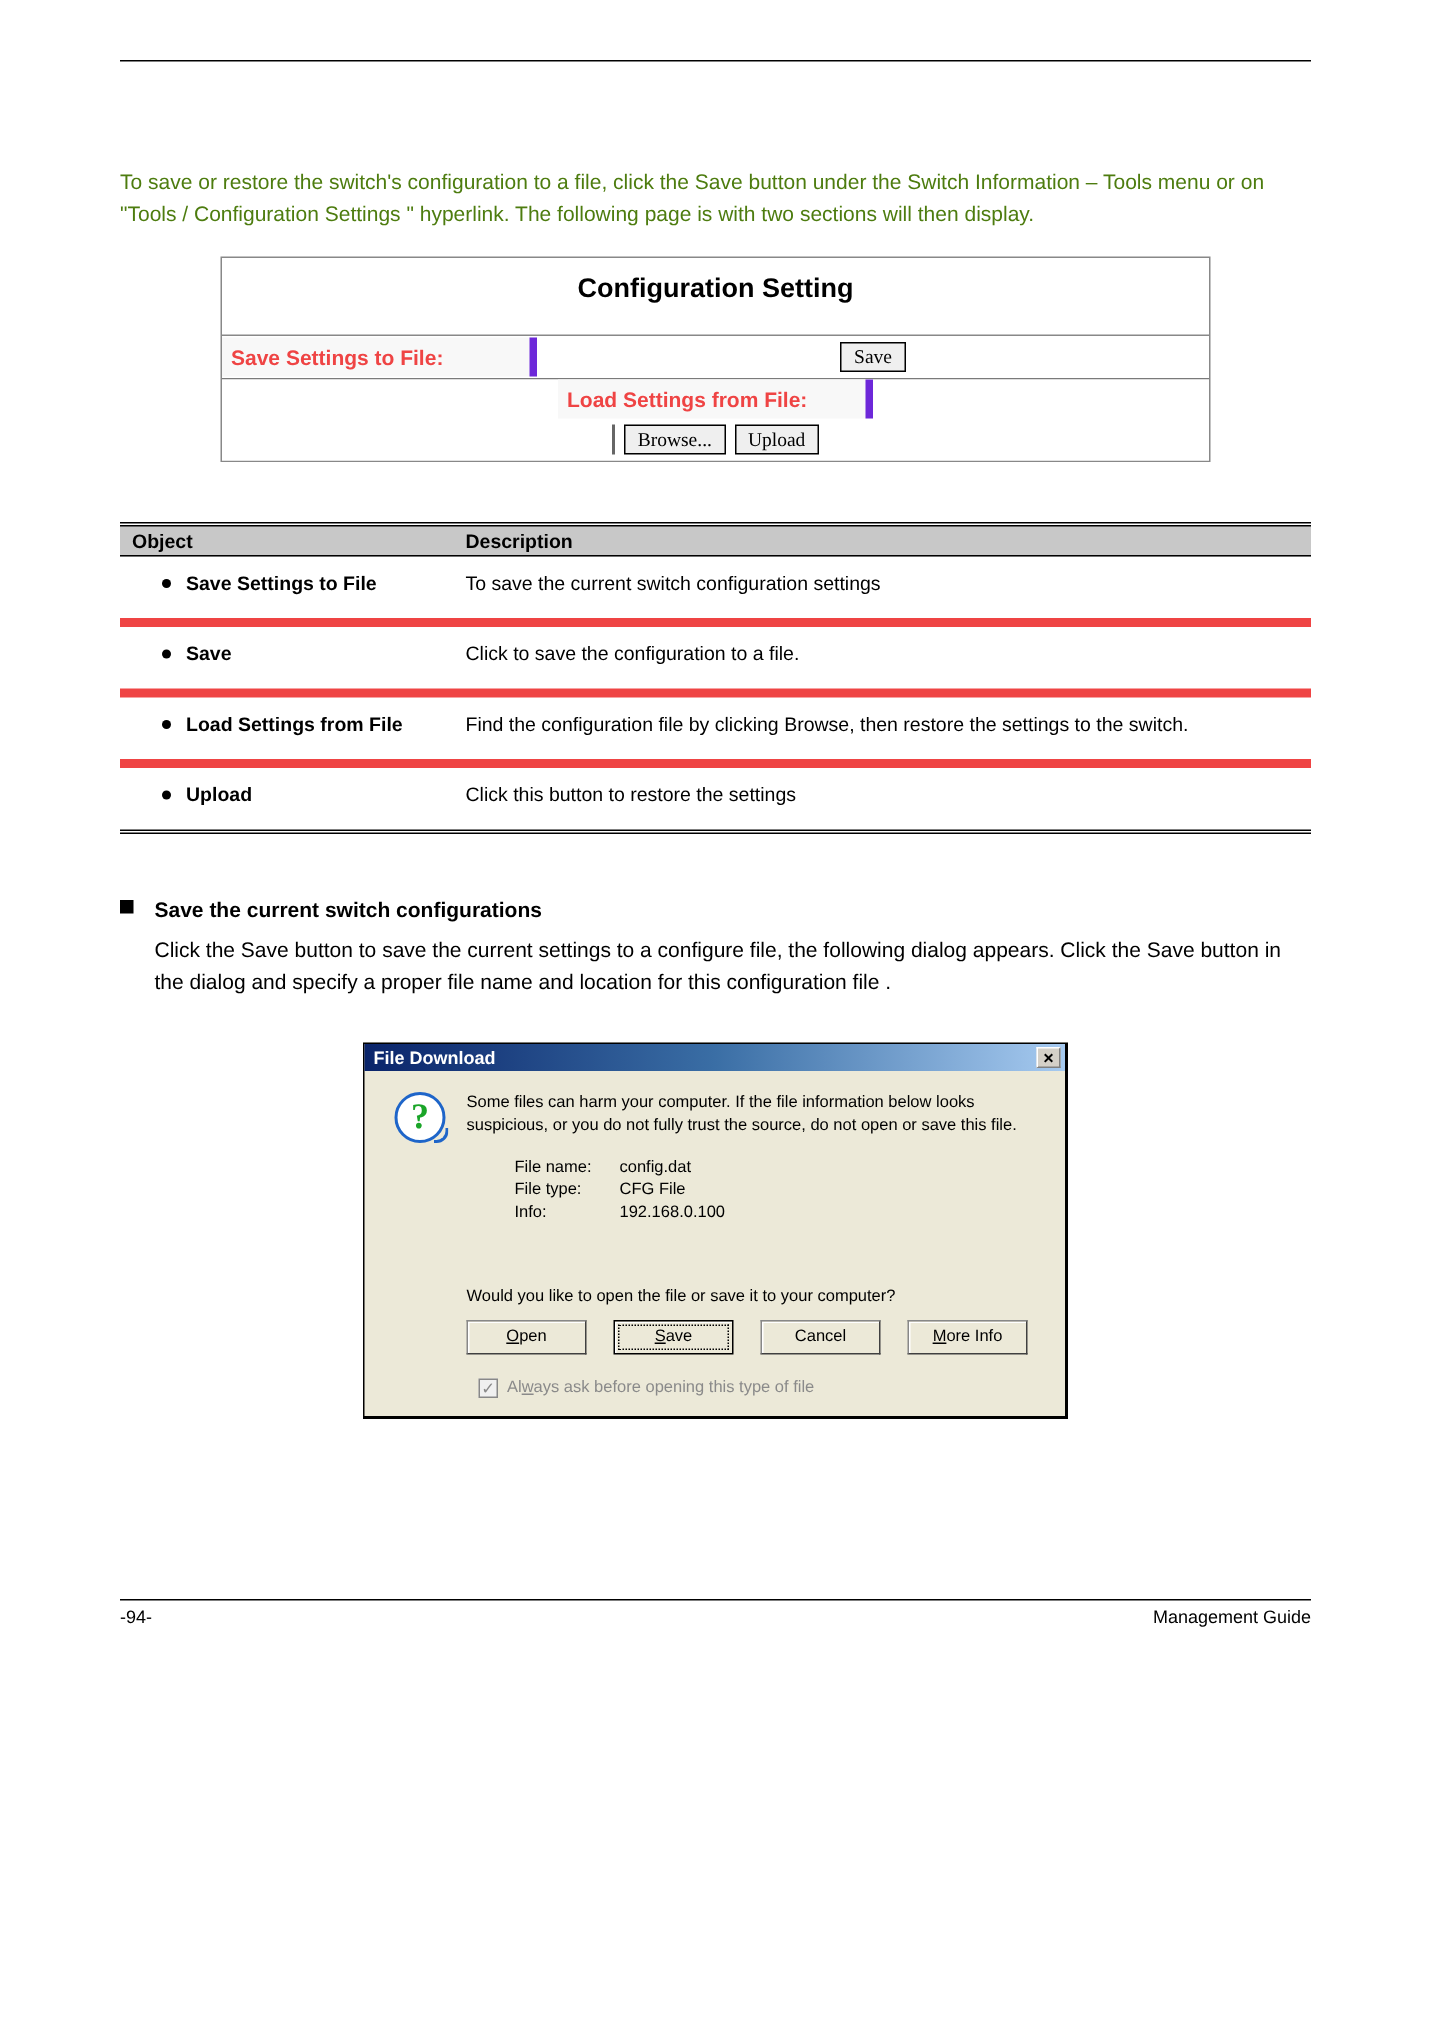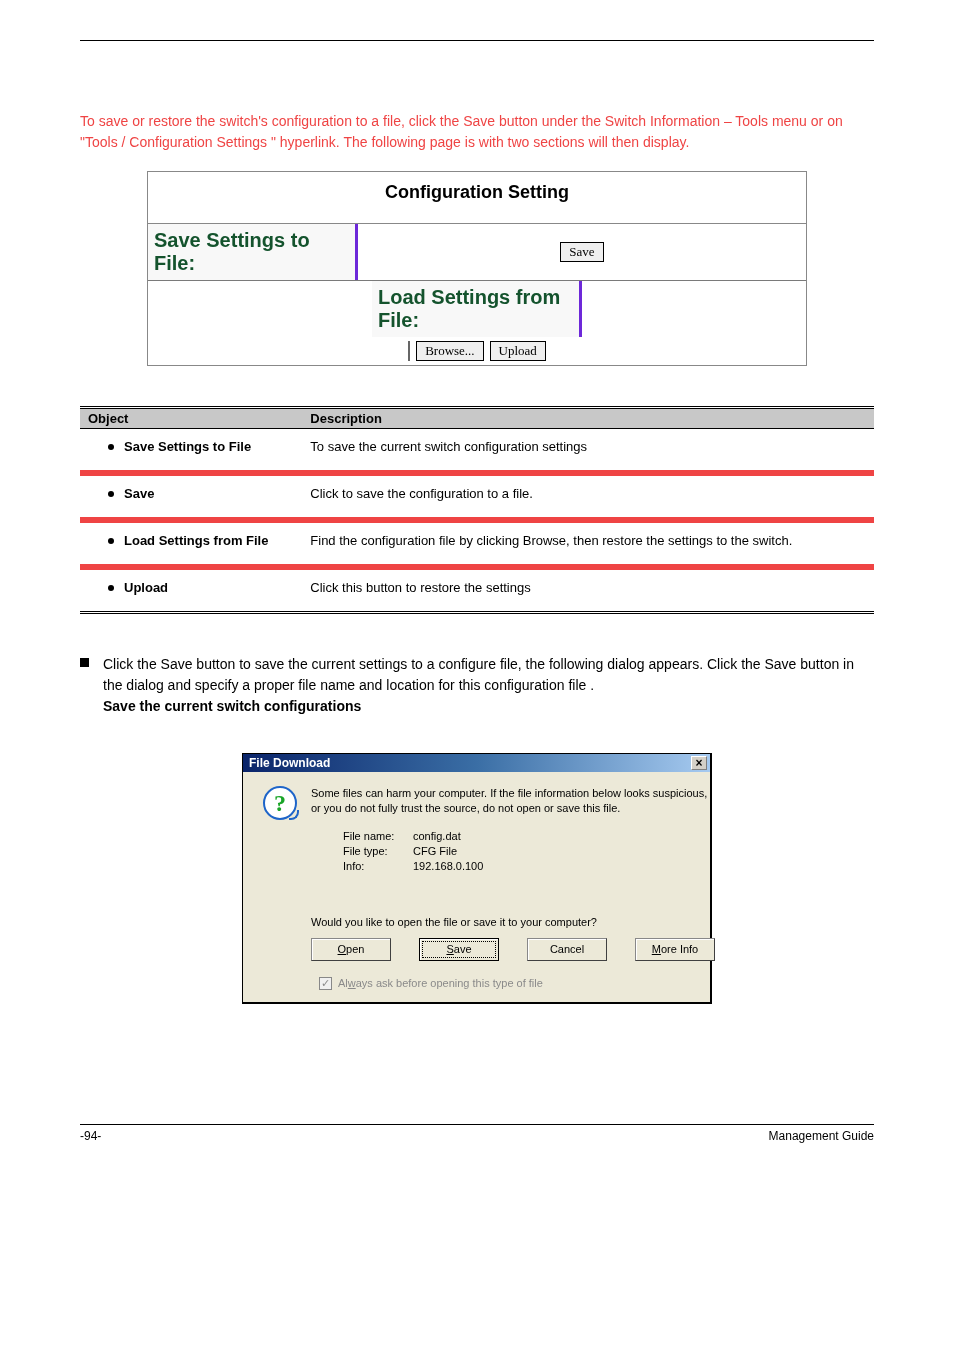--- a/index.html
+++ b/index.html
@@ -16,21 +16,21 @@
     padding: 0 80px;
   }
   .top-rule {
     border-top: 1.5px solid #000;
     margin-top: 40px;
     margin-bottom: 70px;
   }
   .body-text {
     font-size: 14px;
     line-height: 1.5;
-    color: #ef4444;
+    color: #4d7c0f;
     margin: 10px 0 18px 0;
   }
   
   .config-panel {
     width: 660px;
     margin: 0 auto 40px auto;
     background: #fff;
     border: 1px solid #888;
   }
   .config-title {
@@ -45,23 +45,23 @@
     display: flex;
     border-bottom: 1px solid #7a7a7a;
     align-items: center;
     background: #fff;
   }
   .config-row:last-child { border-bottom: none; flex-direction: column; }
   .config-label {
     width: 210px;
     padding: 5px 6px;
     font-weight: bold;
-    color: #14532d;
-    font-size: 20px;
-    border-right: 3px solid #6d28d9;
+    color: #ef4444;
+    font-size: 14px;
+    border-right: 5px solid #6d28d9;
     background: #f8f8f8;
   }
   .config-cell {
     flex: 1;
     padding: 4px 6px;
     display: flex;
     align-items: center;
     justify-content: center;
     gap: 6px;
   }
@@ -211,21 +211,21 @@
     background:transparent;
   }
   .dlg-content { flex: 1; }
   .dlg-warning { line-height: 1.35; margin-bottom: 14px; }
   .dlg-file-rows { margin-left: 32px; margin-bottom: 44px; }
   .dlg-file-row { display: flex; margin: 3px 0; }
   .dlg-file-key { width: 70px; }
   .dlg-prompt { margin-bottom: 10px; }
   .dlg-btnrow {
     display: flex;
-    gap: 28px;
+    gap: 18px;
     justify-content: flex-start;
     margin-bottom: 10px;
   }
   .dlg-btn {
     width: 80px;
     height: 23px;
     background: #ece9d8;
     border: 1px solid #888;
     border-right-color:#404040;
     border-bottom-color:#404040;
@@ -336,22 +336,22 @@
             </div>
           </td>
         <td>Click this button to restore the settings</td>
       </tr>
     </tbody>
   </table>
 
   <div class="square-para">
     <div class="square-bullet"></div>
     <div class="square-text">
+      <div style="font-weight:bold;margin-bottom:6px">Save the current switch configurations</div>
       <div>Click the Save button to save the current settings to a configure file, the following dialog appears. Click the Save button in the dialog and specify a proper file name and location for this configuration file .</div>
-      <div style="font-weight:bold;margin-bottom:6px">Save the current switch configurations</div>
     </div>
   </div>
 
   <div class="dlg-wrap">
     <div class="dialog">
       <div class="dlg-titlebar">
         <span>File Download</span>
         <div class="dlg-close">×</div>
       </div>
       <div class="dlg-body">

